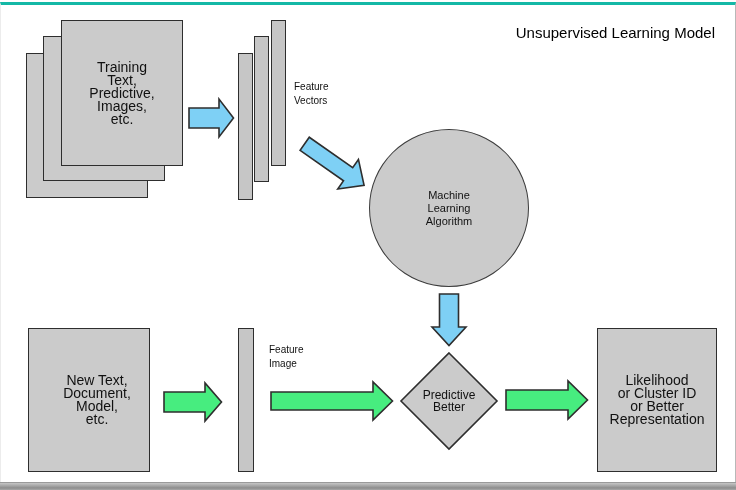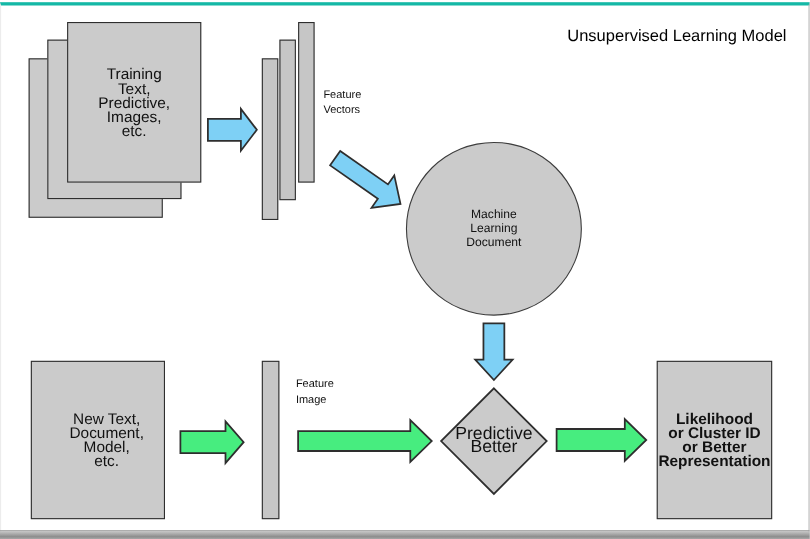--- a/index.html
+++ b/index.html
@@ -55,21 +55,21 @@
   .float-label{
     font-size:10px;line-height:13.5px;text-align:left;white-space:nowrap;
   }
   .title{
     position:absolute;top:19px;right:20px;
     font-size:15px;color:#000;
   }
   .diamond-text{
     position:absolute;left:399px;top:347px;width:98px;height:98px;
     display:flex;flex-direction:column;justify-content:center;align-items:center;
-    text-align:center;font-size:16px;line-height:12px;pointer-events:none;
+    text-align:center;font-size:12px;line-height:12px;pointer-events:none;
   }
   svg{display:block;overflow:visible;}
   polygon.blue{fill:var(--arrow-blue);stroke:var(--shape-stroke);stroke-width:1.6;stroke-linejoin:miter;}
   polygon.green{fill:var(--arrow-green);stroke:var(--shape-stroke);stroke-width:1.6;stroke-linejoin:miter;}
   polygon.shape{fill:var(--shape-fill);stroke:var(--shape-stroke);stroke-width:1.6;stroke-linejoin:miter;}
   .rot35{transform:rotate(35deg);transform-origin:center;}
   span{display:block;}
 </style>
 </head>
 <body>
@@ -107,21 +107,21 @@
 
   <div class="abs" style="left:297px;top:141px;">
     <svg class="rot35" width="74" height="38" viewBox="0 0 74 38">
       <polygon class="blue" points="0,11 53,11 53,1 72.5,19 53,37 53,27 0,27"></polygon>
     </svg>
   </div>
 
   <div class="abs circle" style="left:368px;top:124px;width:160px;height:158px;">
     <span>Machine</span>
     <span>Learning</span>
-    <span>Document</span>
+    <span>Algorithm</span>
   </div>
 
   <div class="abs" style="left:430px;top:289px;">
     <svg width="36" height="53" viewBox="0 0 36 53">
       <polygon class="blue" points="8.5,0 27.5,0 27.5,33 35,33 18,51.5 1,33 8.5,33"></polygon>
     </svg>
   </div>
 
   <div class="abs" style="left:399px;top:347px;">
     <svg width="98" height="98" viewBox="0 0 98 98">
@@ -160,21 +160,21 @@
       <polygon class="green" points="0,11 102,11 102,1 121.5,20 102,39 102,29 0,29"></polygon>
     </svg>
   </div>
 
   <div class="abs" style="left:505px;top:375px;">
     <svg width="83" height="40" viewBox="0 0 83 40">
       <polygon class="green" points="0,10 62,10 62,1 81.5,20 62,39 62,30 0,30"></polygon>
     </svg>
   </div>
 
-  <div class="abs doc" style="left:596px;top:323px;width:105px;height:144px;font-weight:bold;">
+  <div class="abs doc" style="left:596px;top:323px;width:120px;height:144px;">
     <div class="doc-text">
       <span>Likelihood</span>
       <span>or Cluster ID</span>
       <span>or Better</span>
       <span>Representation</span>
     </div>
   </div>
 
 </div>
 

